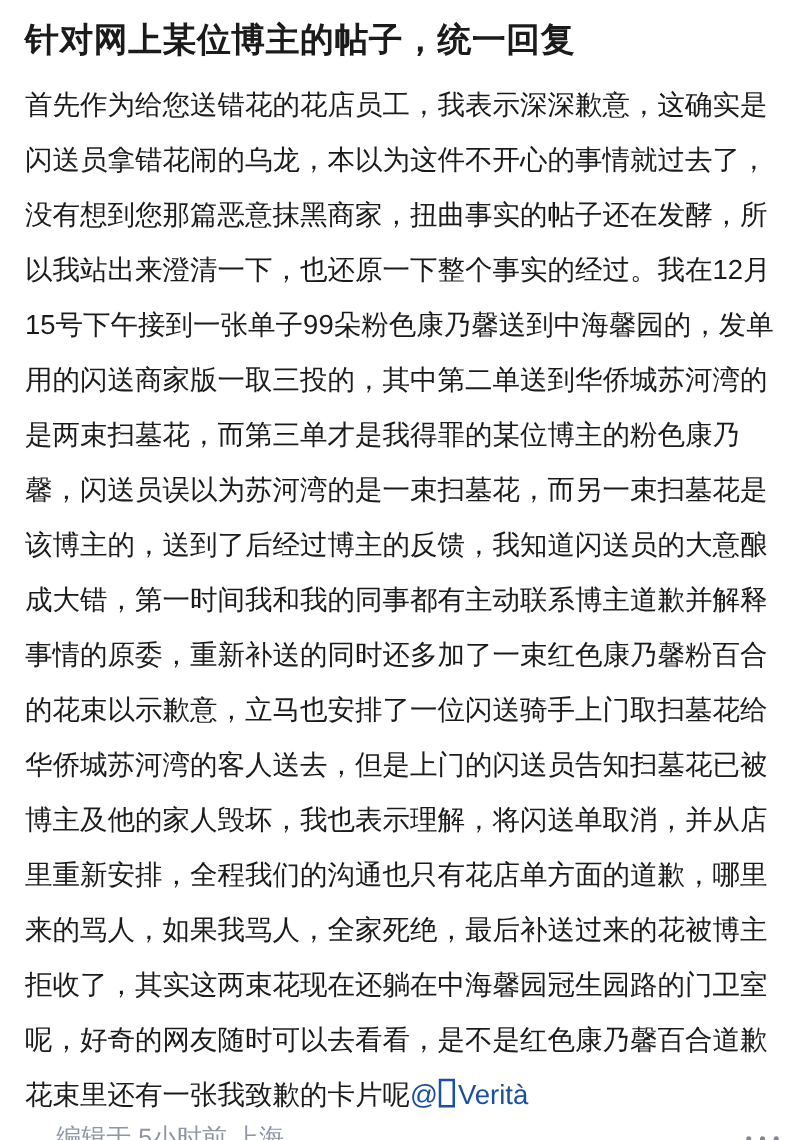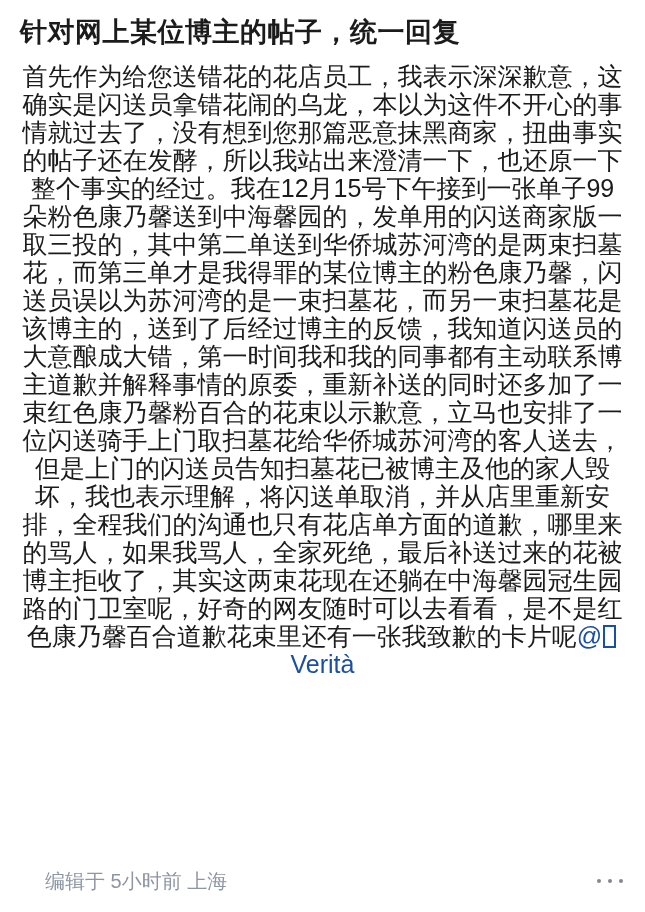--- a/index.html
+++ b/index.html
@@ -24,25 +24,24 @@
   .post-title {
     margin: 0 0 11px 0;
     font-size: 27px;
     line-height: 38px;
     font-weight: 700;
     letter-spacing: 0.5px;
     color: #1b1b1b;
   }
   .post-body {
     margin: 0;
-    font-size: 25px;
-    line-height: 28px;
+    font-size: 22px;
+    line-height: 44px;
     color: #1b1b1b;
     overflow-wrap: break-word;
-    text-align: center;
   }
   .mention-link {
     color: #1b4fa0;
     text-decoration: none;
     cursor: pointer;
   }
   .tofu-box {
     display: inline-block;
     box-sizing: border-box;
     width: 13px;

